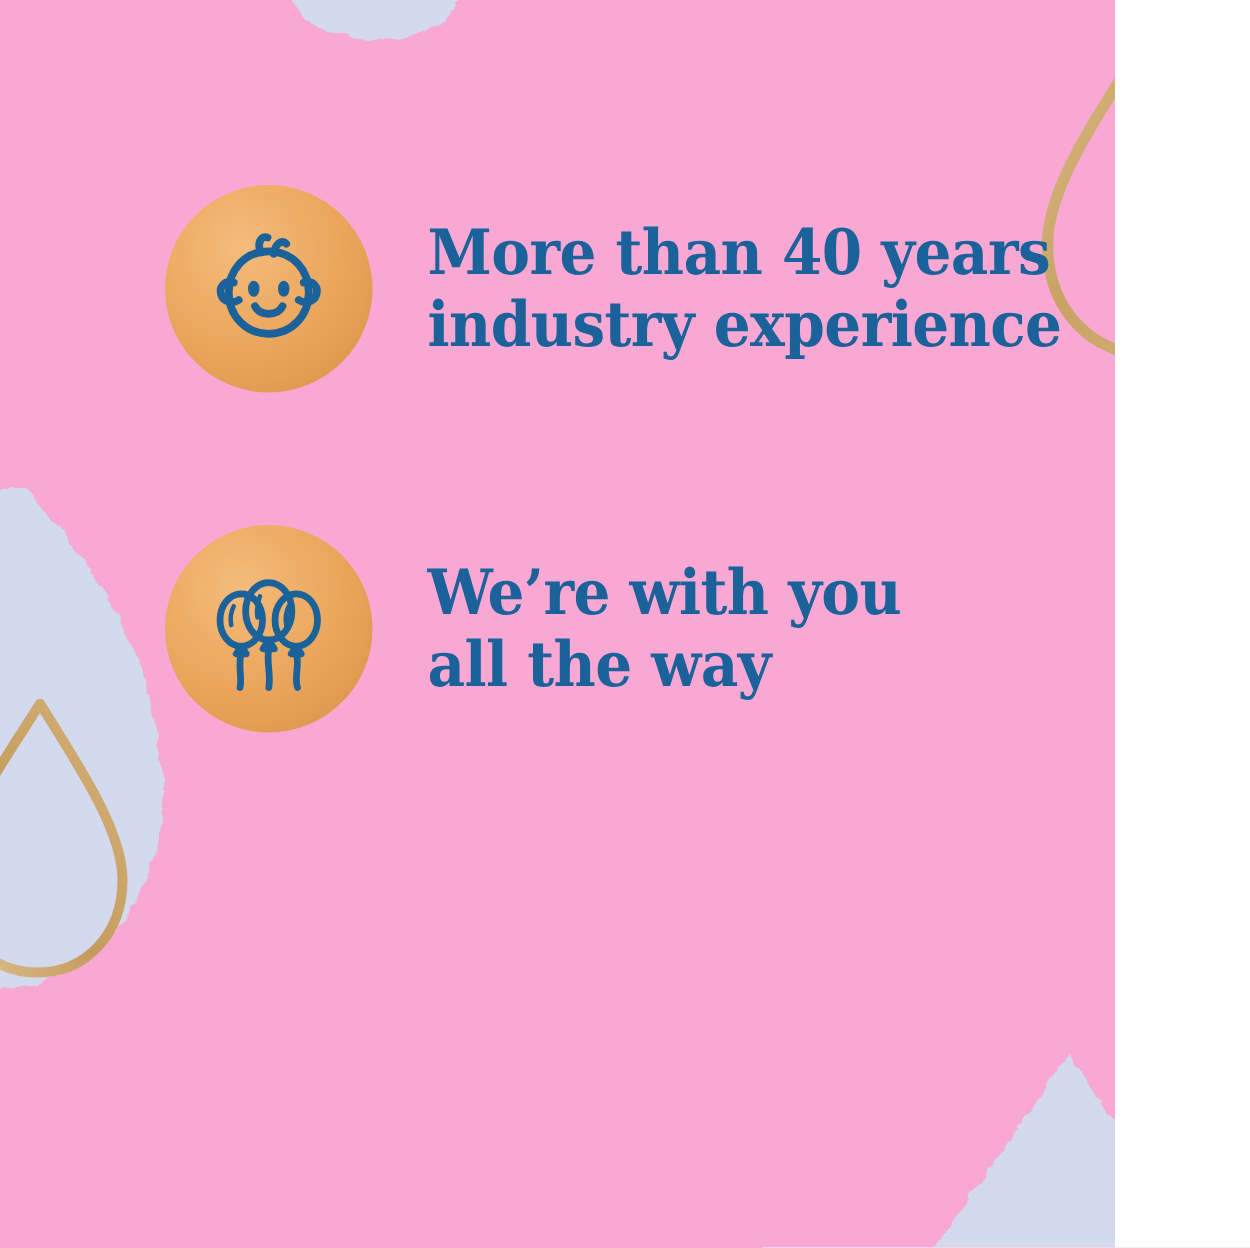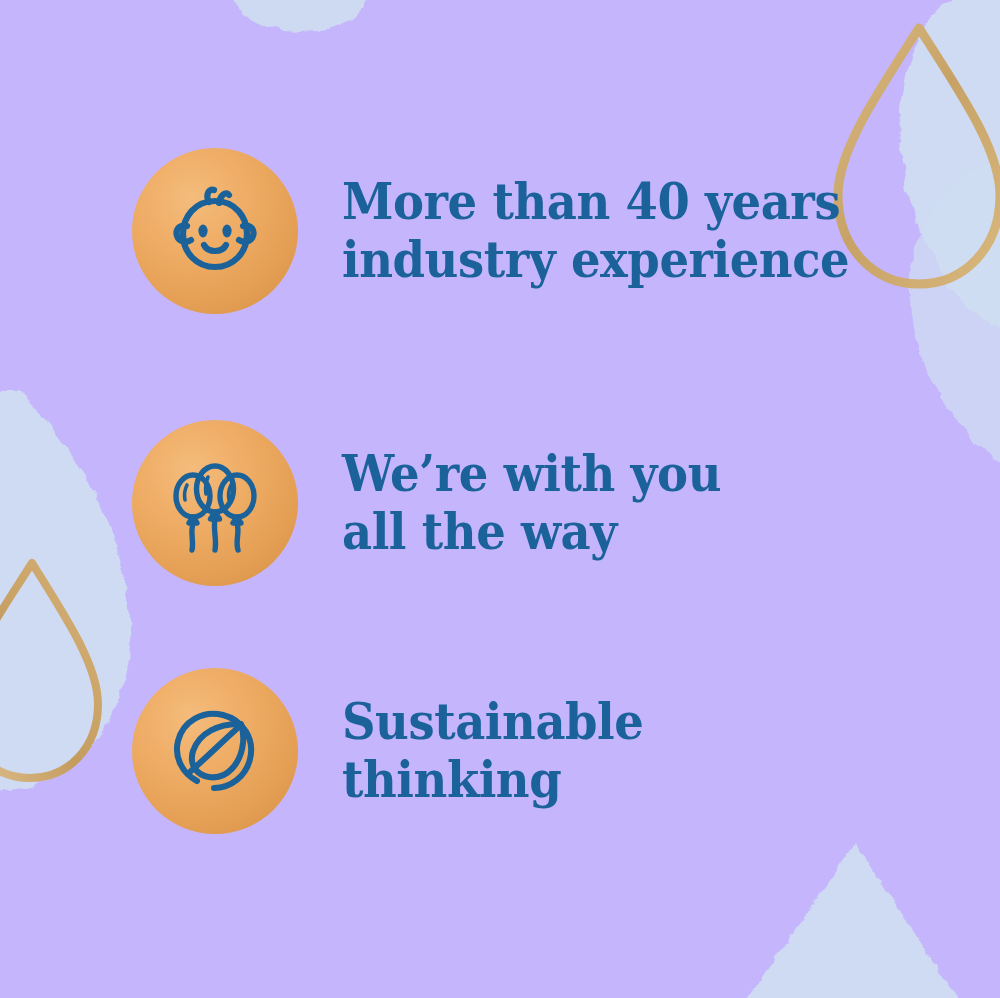--- a/index.html
+++ b/index.html
@@ -5,23 +5,23 @@
   html, body {
     margin: 0;
     padding: 0;
     background: #ffffff;
   }
   body {
     font-family: "DejaVu Serif", serif;
   }
   #stage {
     position: relative;
-    width: 1000px;
+    width: 892px;
     height: 998px;
-    background: #c4b5fd;
+    background: #f9a8d4;
     overflow: hidden;
   }
 
   
   #bg-decor {
     position: absolute;
     inset: 0;
     width: 1000px;
     height: 998px;
     pointer-events: none;
@@ -179,30 +179,14 @@
           <path d="M45 26 C43 31, 42 37, 43 43" stroke-width="3.6"></path>
           <path d="M52 61 l-4.5 7 h9 l-4.5 -7 Z" fill="#1a6299"></path>
           <path d="M52 68 C50 80, 54 88, 52 99"></path>
         </g>
       </svg>
     </div>
     <div class="feature-text">We’re with you
 all the way</div>
   </div>
 
-  <div class="feature-row" id="feature-row-2">
-    <div class="icon-badge">
-      <svg width="104" height="104" viewBox="0 0 104 104">
-        <g fill="none" stroke="#1a6299" stroke-width="6" stroke-linecap="round" stroke-linejoin="round">
-
-          <path d="M34 82 C19 74, 11 58, 15 42 C20 22, 40 11, 60 16 C80 21, 92 40, 87 60 C83 77, 68 89, 51 89"></path>
-
-          <path d="M78 25 C56 24, 36 34, 30 52 C26 65, 33 76, 46 78 C64 81, 78 64, 80 44 C80.8 37, 79.6 30, 78 25 Z"></path>
-
-          <path d="M78 26 C62 40, 46 56, 28 72"></path>
-        </g>
-      </svg>
-    </div>
-    <div class="feature-text">Sustainable
-thinking</div>
-  </div>
 
 </div>
 
 </body></html>

